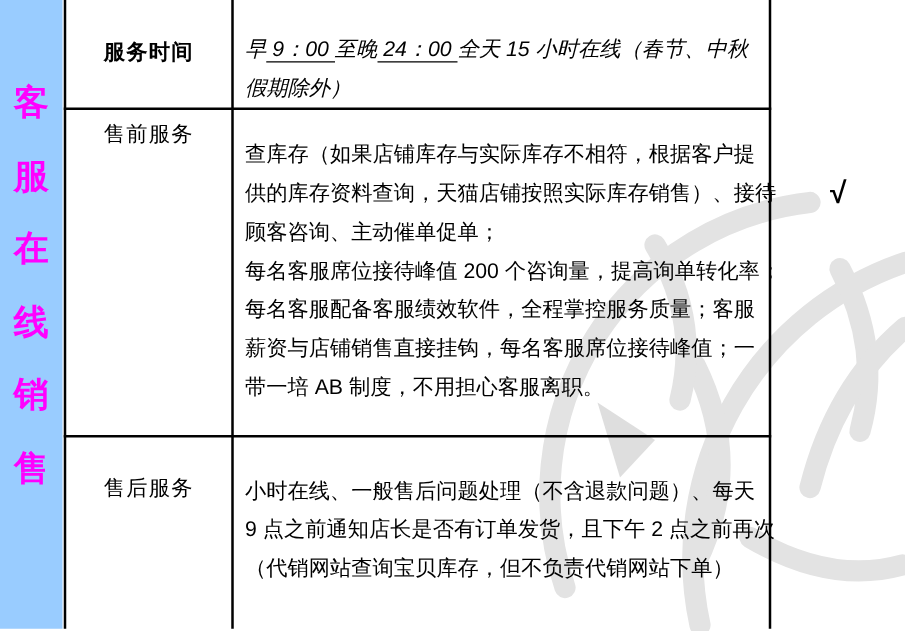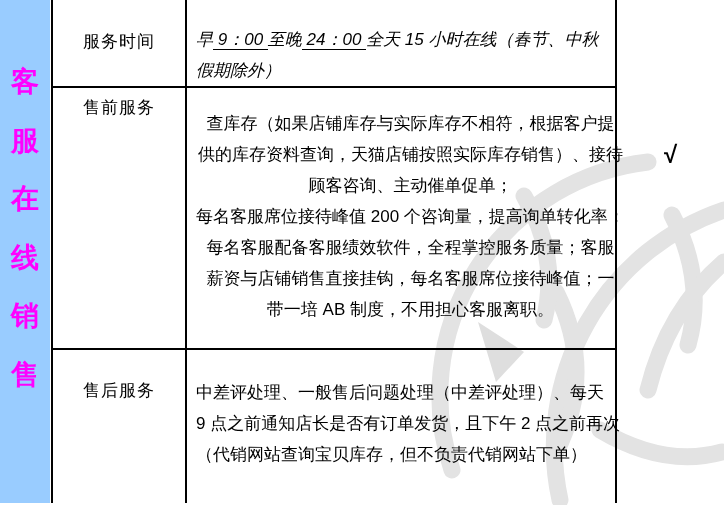--- a/index.html
+++ b/index.html
@@ -16,27 +16,27 @@
   .vline,.hline{position:absolute;background:#000;z-index:3;}
   .v1{left:51px;top:0;width:2px;height:503px;}
   .v2{left:185px;top:0;width:2px;height:503px;}
   .v3{left:615px;top:0;width:2px;height:503px;}
   .h1{left:51px;top:86px;width:566px;height:2px;}
   .h2{left:51px;top:348px;width:566px;height:2px;}
   .label{
     position:absolute;left:53px;width:132px;z-index:4;
     font-size:17px;line-height:24px;letter-spacing:1px;text-align:center;
   }
-  .label1{top:30px;}
+  .label1{top:30px;font-weight:bold;}
   .label2{top:96px;}
   .label3{top:379px;}
   .content{position:absolute;left:196px;z-index:4;font-size:17px;}
   .content .line{line-height:31px;white-space:pre;}
   .content1{top:24px;font-style:italic;}
-  .content2{top:108px;text-align:center;}
+  .content2{top:108px;}
   .content3{top:377px;}
   .u{border-bottom:1.5px solid #000;}
   .checkmark{
     position:absolute;left:617px;top:141px;width:107px;z-index:4;
     text-align:center;font-size:24px;font-weight:bold;line-height:28px;
   }
 </style>
 </head>
 <body>
 
@@ -81,20 +81,20 @@
   <div class="content content2">
       <div class="line"><span>查库存（如果店铺库存与实际库存不相符，根据客户提</span></div>
       <div class="line"><span>供的库存资料查询，天猫店铺按照实际库存销售）、接待</span></div>
       <div class="line"><span>顾客咨询、主动催单促单；</span></div>
       <div class="line"><span>每名客服席位接待峰值 200 个咨询量，提高询单转化率；</span></div>
       <div class="line"><span>每名客服配备客服绩效软件，全程掌控服务质量；客服</span></div>
       <div class="line"><span>薪资与店铺销售直接挂钩，每名客服席位接待峰值；一</span></div>
       <div class="line"><span>带一培 AB 制度，不用担心客服离职。</span></div>
     </div>
   <div class="content content3">
-      <div class="line"><span>中差评处理、一般售后问题处理（中差评处理）、每天</span></div>
+      <div class="line"><span>小时在线、一般售后问题处理（不含退款问题）、每天</span></div>
       <div class="line"><span>9 点之前通知店长是否有订单发货，且下午 2 点之前再次</span></div>
       <div class="line"><span>（代销网站查询宝贝库存，但不负责代销网站下单）</span></div>
     </div>
 
   <div class="checkmark">√</div>
 
 </div>
 
 </body></html>

